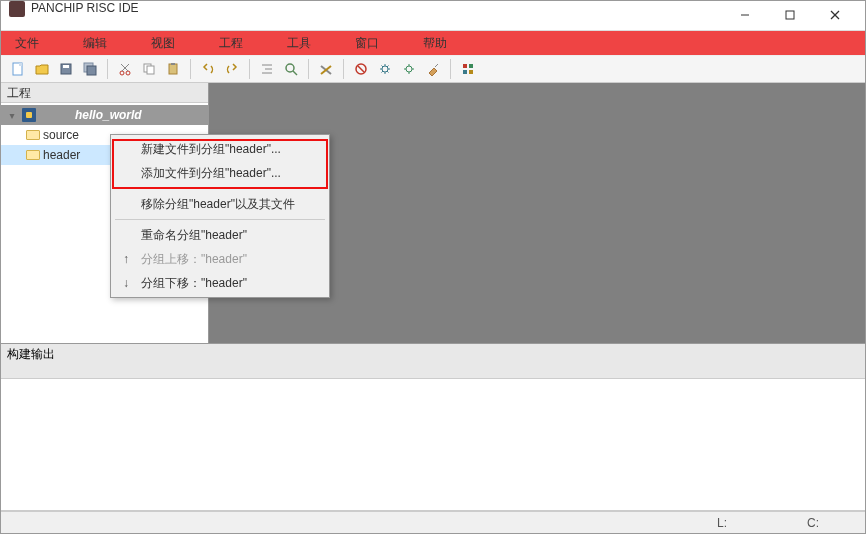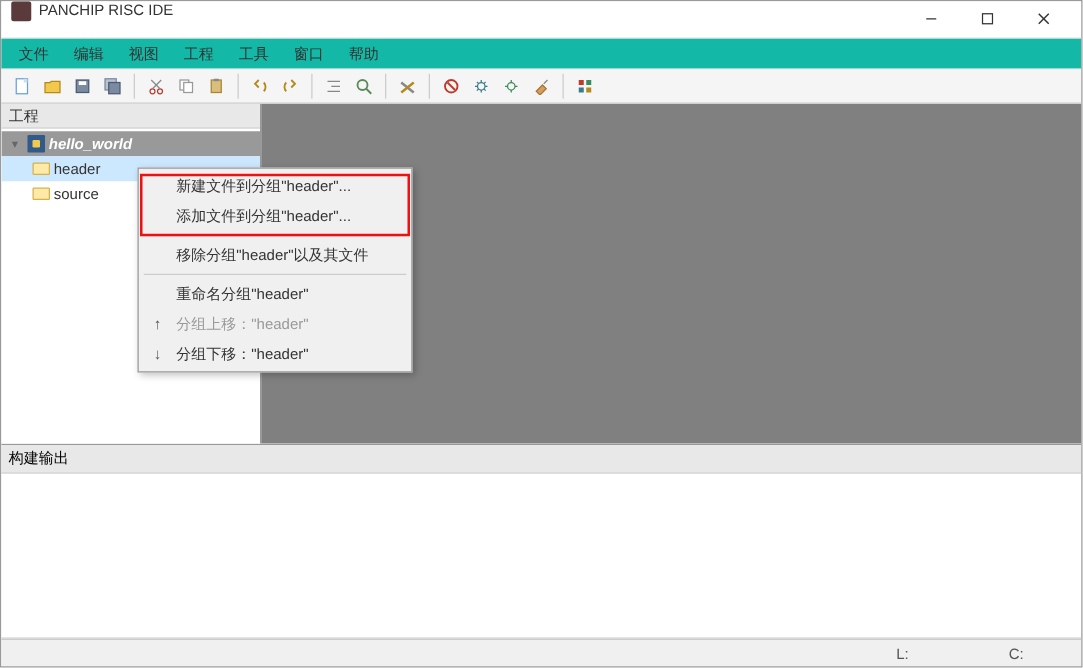--- a/index.html
+++ b/index.html
@@ -6,21 +6,21 @@
   body { width: 866px; height: 534px; background: #fff; display: flex; flex-direction: column; border: 1px solid #999; overflow: hidden; }
 
   
   .titlebar { height: 30px; display: flex; align-items: flex-start; padding: 0 8px; background: #fff; border-bottom: 1px solid #ddd; }
   .titlebar .app-icon { width: 16px; height: 16px; background: #5a3a3a; border-radius: 2px; margin-right: 6px; }
   .titlebar .title { flex: 1; font-size: 12px; color: #333; }
   .win-btns { display: flex; }
   .win-btn { width: 45px; height: 28px; display: flex; align-items: center; justify-content: center; color: #333; }
 
   
-  .menubar { height: 24px; display: flex; align-items: stretch; padding: 0 4px; background: #14b8a6; }
+  .menubar { height: 24px; display: flex; align-items: stretch; padding: 0 4px; background: #ef4444; gap: 24px; }
   .menu-item { padding: 4px 10px; color: #333; display: flex; align-items: center; }
 
   
   .toolbar { height: 28px; display: flex; align-items: center; padding: 2px 6px; gap: 2px; background: #f5f5f5; border-bottom: 1px solid #ccc; border-top: 1px solid #eee; }
   .tbtn { width: 22px; height: 22px; display: flex; align-items: center; justify-content: center; border-radius: 2px; }
   .tsep { width: 1px; height: 20px; background: #ccc; margin: 0 4px; }
 
   
   .main { flex: 1; display: flex; overflow: hidden; }
   .sidebar { width: 208px; display: flex; flex-direction: column; border-right: 1px solid #999; }
@@ -29,26 +29,26 @@
   .tree-row { display: flex; align-items: center; height: 20px; padding-left: 4px; }
   .tree-row.proj { background: #999999; color: #fff; }
   .tree-row.proj .label { font-style: italic; font-weight: bold; }
   .tree-row.selected { background: #cce8ff; }
   .twisty { width: 14px; text-align: center; color: #666; font-size: 10px; }
   .tree-icon { width: 16px; height: 14px; margin: 0 2px; display: flex; align-items: center; justify-content: center; }
   .folder-ic { width: 14px; height: 10px; background: #ffe9a6; border: 1px solid #d4b24c; border-radius: 1px; }
   .proj-ic { width: 14px; height: 14px; background: #2f5a8a; border-radius: 1px; display:flex; align-items:center; justify-content:center; }
   .proj-ic::after { content:""; width:6px; height:6px; background:#f2c94c; border-radius:1px; }
   .label { font-size: 12px; color: #333; }
-  .tree-row.proj .label { color: #fff; }
+  .tree-row.proj .label { color: #fff; margin-left: 36px; }
 
   .editor { flex: 1; background: #808080; }
 
   
-  .output-title { height: 24px; background: #e8e8e8; border-top: 1px solid #999; border-bottom: 1px solid #ccc; padding: 2px 6px; font-size: 12px; }
+  .output-title { height: 36px; background: #e8e8e8; border-top: 1px solid #999; border-bottom: 1px solid #ccc; padding: 2px 6px; font-size: 12px; }
   .output-body { height: 132px; background: #fff; border-bottom: 1px solid #ccc; }
 
   
   .statusbar { height: 22px; background: #f0f0f0; border-top: 1px solid #ccc; display: flex; align-items: center; justify-content: flex-end; padding: 0 8px; gap: 40px; color: #555; font-size: 12px; }
   .status-cell { min-width: 50px; }
 
   
   .ctxmenu { position: absolute; left: 110px; top: 134px; width: 220px; background: #f0f0f0; border: 1px solid #999; box-shadow: 2px 2px 6px rgba(0,0,0,0.25); z-index: 100; padding: 2px; }
   .ctx-item { height: 24px; display: flex; align-items: center; padding: 0 10px 0 28px; color: #333; position: relative; }
   .ctx-item.disabled { color: #999; }
@@ -213,31 +213,31 @@
   <div class="sidebar">
     <div class="panel-title">工程</div>
     <div class="tree">
       <div class="tree-row proj">
         <span class="twisty">▾</span>
         <span class="tree-icon">
             <span class="proj-ic"></span>
           </span>
         <span class="label">hello_world</span>
       </div>
+      <div class="tree-row" style="padding-left:22px;">
+        <span class="tree-icon">
+            <span class="folder-ic"></span>
+          </span>
+        <span class="label">source</span>
+      </div>
       <div class="tree-row selected" style="padding-left:22px;">
         <span class="tree-icon">
             <span class="folder-ic"></span>
           </span>
         <span class="label">header</span>
-      </div>
-      <div class="tree-row" style="padding-left:22px;">
-        <span class="tree-icon">
-            <span class="folder-ic"></span>
-          </span>
-        <span class="label">source</span>
       </div>
     </div>
   </div>
   <div class="editor"></div>
 </div>
 
 <div class="output-title">构建输出</div>
 <div class="output-body"></div>
 
 <div class="statusbar">

